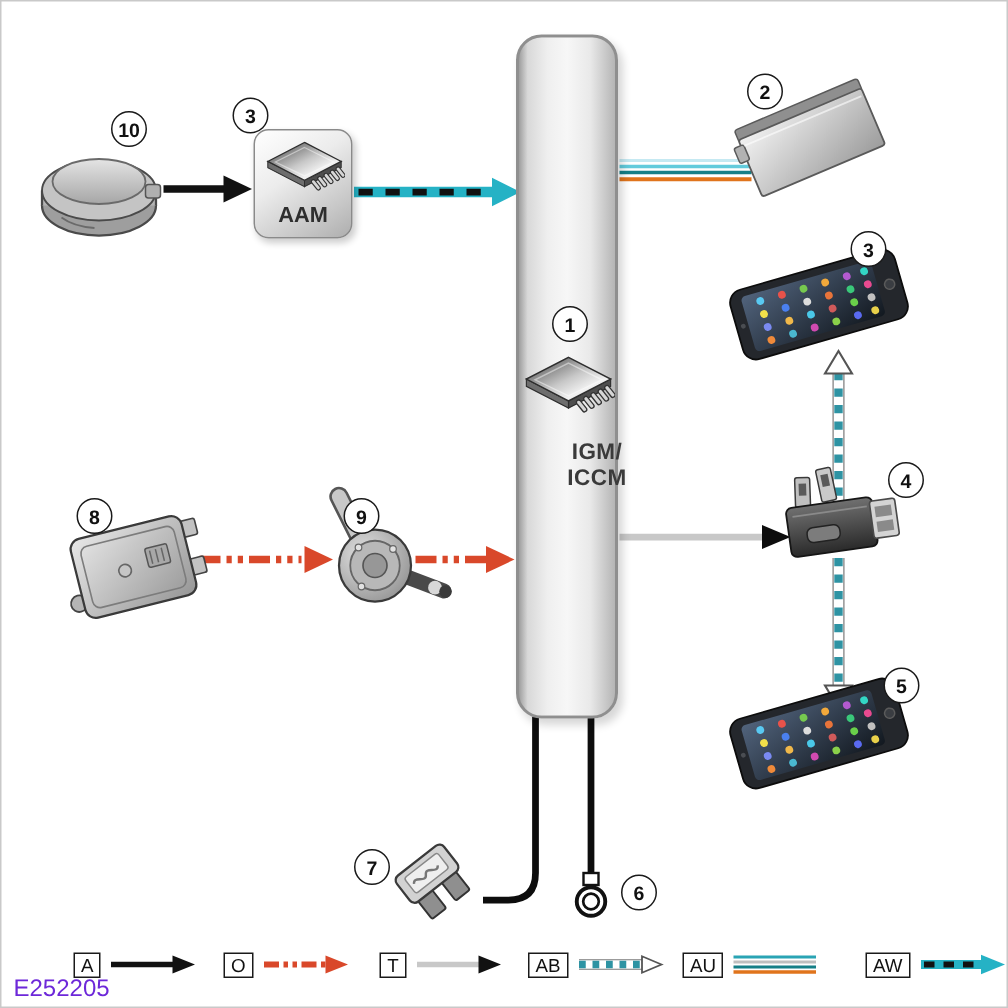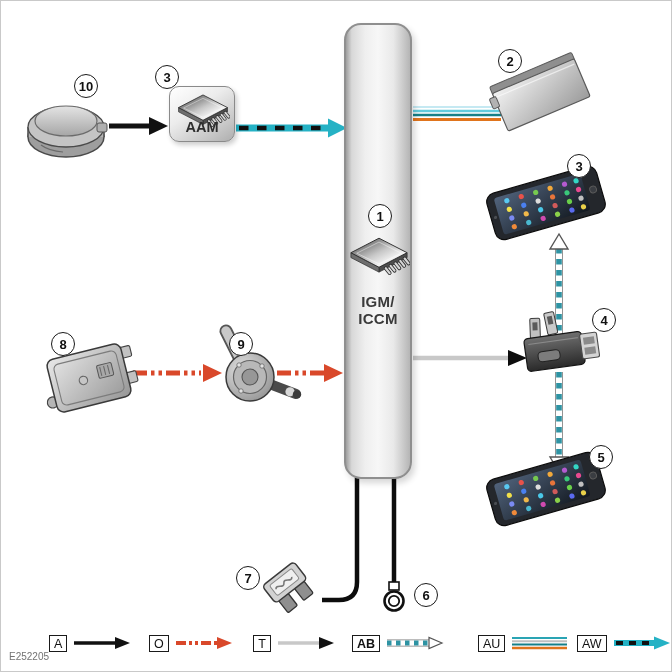--- a/index.html
+++ b/index.html
@@ -17,39 +17,39 @@
     font-size:13px;font-weight:700;color:#111;box-sizing:border-box;z-index:30;
   }
   
   #igm-column{
     position:absolute;left:343px;top:22px;width:68px;height:456px;box-sizing:border-box;
     border:2px solid #8f8f8f;border-radius:17px;
     background:linear-gradient(to right,#9e9e9e 0%,#d8d8d8 9%,#efefef 30%,#f7f7f7 50%,#e9e9e9 74%,#b5b5b5 100%);
     box-shadow:3px 4px 6px rgba(0,0,0,.16);z-index:10;
   }
   #igm-label{position:absolute;left:0;top:268px;width:100%;text-align:center;
-    font-size:15px;font-weight:700;color:#3a3a3a;line-height:17px;letter-spacing:.3px;}
+    font-size:15px;font-weight:700;color:#3a3a3a;line-height:17px;letter-spacing:.3px;padding-left:20px;}
   #igm-label span{display:block;}
   
   #aam-box{
-    position:absolute;left:168px;top:85px;width:66px;height:56px;box-sizing:border-box;
+    position:absolute;left:168px;top:85px;width:66px;height:73px;box-sizing:border-box;
     border:1.5px solid #8a8a8a;border-radius:10px;
     background:linear-gradient(145deg,#ffffff 0%,#ececec 40%,#c6c6c6 78%,#aeaeae 100%);
     box-shadow:2px 3px 5px rgba(0,0,0,.2);z-index:10;
   }
   #aam-label{position:absolute;left:0;bottom:6px;width:100%;text-align:center;
     font-size:14.5px;font-weight:700;color:#2e2e2e;}
   .component{z-index:10;}
   
   .legend-item{position:absolute;top:633px;height:18px;display:flex;align-items:center;gap:6px;z-index:30;}
   .legend-box{
     border:1px solid #1a1a1a;background:#fff;height:17px;line-height:16px;box-sizing:border-box;
     min-width:18px;padding:0 4px;text-align:center;font-size:12.5px;color:#111;
   }
-  #figure-id{position:absolute;left:8px;top:650px;font-size:10px;color:#737373;z-index:30;}
+  #figure-id{position:absolute;left:8px;top:650px;font-size:16px;color:#6d28d9;z-index:30;}
 </style>
 </head>
 <body>
 
 <div id="canvas">
 
   <svg class="abs" style="left:0;top:0;z-index:5;" width="672" height="672" viewBox="0 0 672 672">
     <defs>
       <linearGradient id="gradChip" x1="0" y1="0" x2="1" y2="1">
         <stop offset="0" stop-color="#3c3c3c"></stop>
@@ -356,30 +356,30 @@
       <polygon points="57,8 42,2 42,14" fill="#d9482a"></polygon>
     </svg>
   </div>
   <div class="legend-item" style="left:252px;">
     <span class="legend-box">T</span>
     <svg width="58" height="16" viewBox="0 0 58 16">
       <line x1="1" y1="8" x2="43" y2="8" stroke="#c8c8c8" stroke-width="3.6"></line>
       <polygon points="57,8 42,2 42,14" fill="#111"></polygon>
     </svg>
   </div>
-  <div class="legend-item" style="left:351px;font-weight:bold;">
+  <div class="legend-item" style="left:351px;">
     <span class="legend-box">AB</span>
     <svg width="58" height="16" viewBox="0 0 58 16">
       <line x1="1" y1="8" x2="43" y2="8" stroke="#7a7a7a" stroke-width="7"></line>
       <line x1="1" y1="8" x2="43" y2="8" stroke="#ffffff" stroke-width="5.6"></line>
       <line x1="1" y1="8" x2="43" y2="8" stroke="#2e93a3" stroke-width="5" stroke-dasharray="4.5 4.5"></line>
       <polygon points="56,8 43,2.5 43,13.5" fill="#ffffff" stroke="#555" stroke-width="1.2"></polygon>
     </svg>
   </div>
-  <div class="legend-item" style="left:477px;">
+  <div class="legend-item" style="left:454px;">
     <span class="legend-box">AU</span>
     <svg width="58" height="16" viewBox="0 0 58 16">
       <line x1="1" y1="3" x2="56" y2="3" stroke="#2aa4b4" stroke-width="2"></line>
       <line x1="1" y1="6.3" x2="56" y2="6.3" stroke="#bfbfbf" stroke-width="2"></line>
       <line x1="1" y1="9.6" x2="56" y2="9.6" stroke="#157f87" stroke-width="2"></line>
       <line x1="1" y1="13" x2="56" y2="13" stroke="#e0741c" stroke-width="2.3"></line>
     </svg>
   </div>
   <div class="legend-item" style="left:576px;">
     <span class="legend-box">AW</span>

